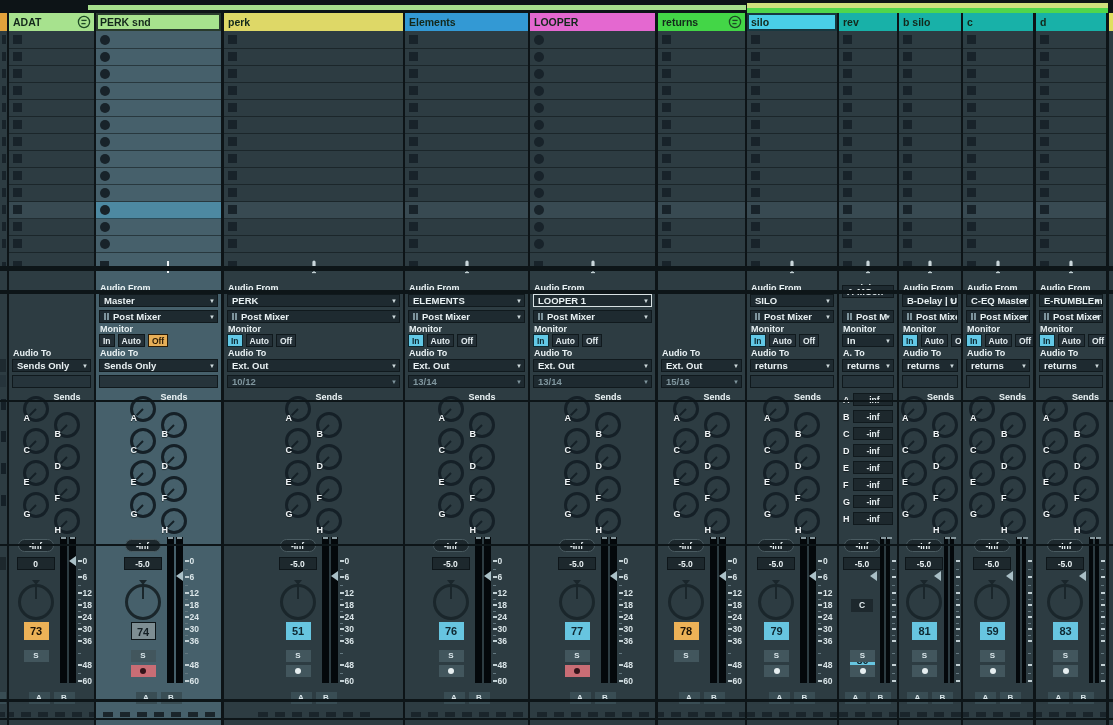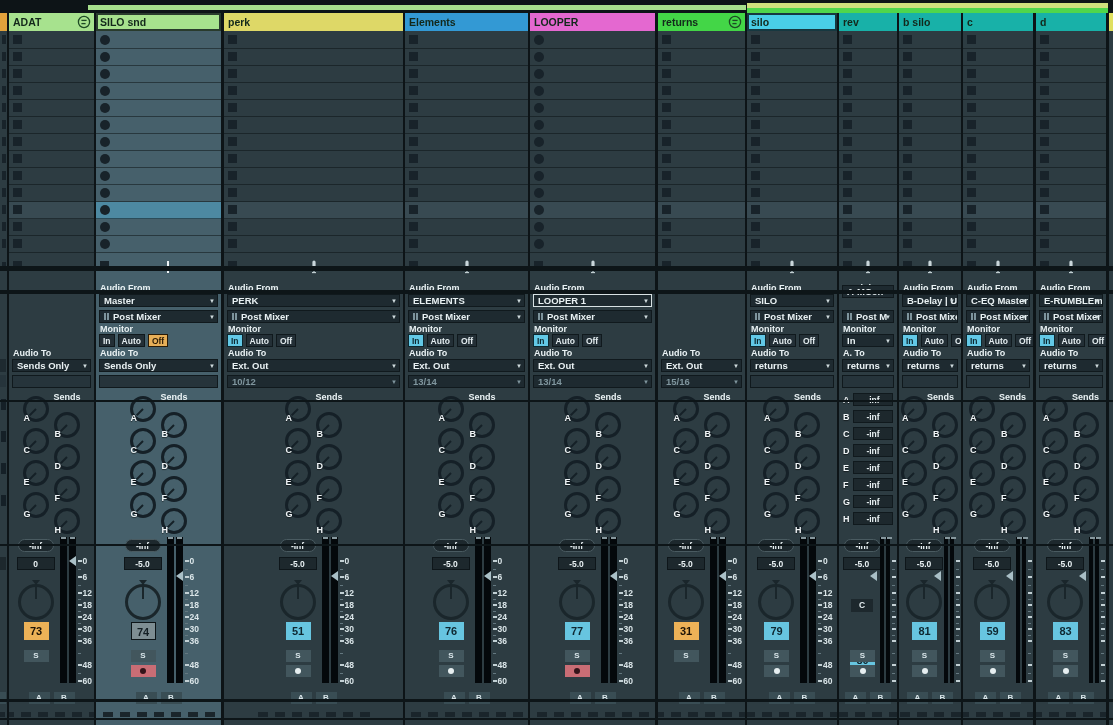--- a/index.html
+++ b/index.html
@@ -212,21 +212,21 @@
       <div class="ab" style="left: 19.5px; top: 679px;">A</div>
       <div class="ab" style="left: 44.5px; top: 679px;">B</div>
       <div class="dash" style="left: -5px; top: 699px;"></div>
       <div class="dash" style="left: 12px; top: 699px;"></div>
       <div class="dash" style="left: 29px; top: 699px;"></div>
       <div class="dash" style="left: 46px; top: 699px;"></div>
       <div class="dash" style="left: 63px; top: 699px;"></div>
       <div class="dash" style="left: 80px; top: 699px;"></div>
     </div>
     <div class="track sel" style="left: 96px; width: 125px;">
-      <div class="hdr hb" style="background: rgb(167, 226, 142);"><span>SILO snd</span></div>
+      <div class="hdr hb" style="background: rgb(167, 226, 142);"><span>PERK snd</span></div>
       <div class="grow" style="top: 19px;">
         <div class="ci"></div>
       </div>
       <div class="grow" style="top: 36px;">
         <div class="ci"></div>
       </div>
       <div class="grow" style="top: 53px;">
         <div class="ci"></div>
       </div>
       <div class="grow" style="top: 70px;">
@@ -884,21 +884,21 @@
       <div class="knob" style="left: 45.5px; top: 495px;">
         <i></i>
       </div>
       <div class="kl" style="left: 46.5px; top: 512px;">H</div>
       <div class="pill" style="left: 9.5px; top: 526px;">-Inf</div>
       <div class="vbox" style="left: 8.5px; top: 544px;">-5.0</div>
       <div class="pan" style="left: 9.5px; top: 571px;">
         <i></i>
         <b></b>
       </div>
-      <div class="num orange" style="left: 15.5px; top: 609px;">31</div>
+      <div class="num orange" style="left: 15.5px; top: 609px;">78</div>
       <div class="sbtn" style="left: 15.5px; top: 637px;">S</div>
       <div class="mtr" style="left: 51.5px; top: 524px;">
         <b></b>
         <b></b>
       </div>
       <div class="tick" style="left: 69.5px; top: 547px;"></div>
       <div class="snum" style="left: 74.5px; top: 544px;">0</div>
       <div class="tick" style="left: 69.5px; top: 563px;"></div>
       <div class="snum" style="left: 74.5px; top: 560px;">6</div>
       <div class="tick" style="left: 69.5px; top: 579px;"></div>

